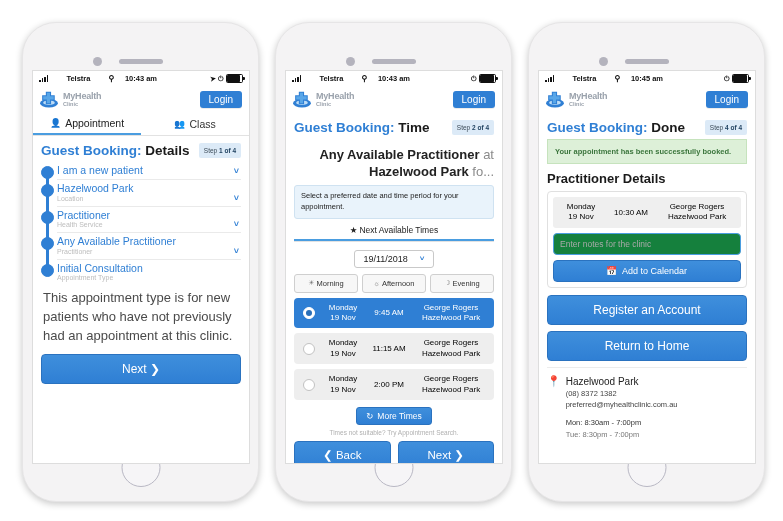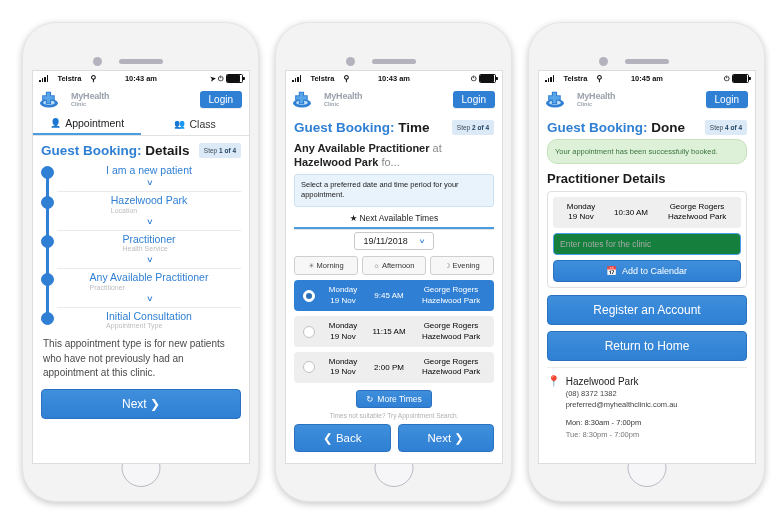--- a/index.html
+++ b/index.html
@@ -46,42 +46,42 @@
     border:1px solid #ddd;
     overflow:hidden;
   }
 
   
   .statusbar{
     height:15px;display:flex;align-items:center;
     padding:0 6px;font-size:7.5px;color:#111;font-weight:bold;
     position:relative;
   }
-  .sb-left{display:flex;align-items:center;gap:9px;}
+  .sb-left{display:flex;align-items:center;gap:18px;}
   .bars{display:flex;align-items:flex-end;gap:1px;height:7px;}
   .bars i{display:block;width:1.6px;background:#111;border-radius:.3px;}
   .bars i:nth-child(1){height:2.5px}
   .bars i:nth-child(2){height:4px}
   .bars i:nth-child(3){height:5.5px}
   .bars i:nth-child(4){height:7px}
   .wifi{font-size:8px;line-height:1;}
   .sb-time{position:absolute;left:0;right:0;text-align:center;font-size:7.5px;}
   .sb-right{margin-left:auto;display:flex;align-items:center;gap:2.5px;z-index:2;}
   .loc-ico{font-size:7px;transform:rotate(-10deg)}
   .lock-ico{font-size:7px}
   .batt{width:15px;height:7px;border:1px solid #111;border-radius:1.6px;position:relative;}
   .batt::after{content:"";position:absolute;right:-2.6px;top:2px;width:1.6px;height:3px;background:#111;border-radius:0 1px 1px 0;}
   .batt i{display:block;height:100%;background:#111;border-radius:.7px;}
 
   
   .appbar{
     display:flex;align-items:center;justify-content:space-between;
     padding:4px 7px 4px 6px;background:#fff;
   }
-  .logo{display:flex;align-items:center;gap:11px;}
+  .logo{display:flex;align-items:center;gap:3px;}
   .logo-mark{width:21px;height:19px;position:relative;flex:none;}
   .logo-txt{line-height:1;}
   .logo-txt .t1{display:block;font-size:9px;color:#9aa2ac;font-weight:bold;letter-spacing:-.2px;}
   .logo-txt .t2{display:block;font-size:5.5px;color:#9aa2ac;font-weight:bold;margin-top:.5px;}
   .login-btn{
     background:#2f7fd4;color:#fff;border:none;border-radius:3px;
     font-size:10px;padding:3px 9px;font-family:inherit;cursor:pointer;
     box-shadow:0 1px 0 rgba(0,0,0,.08);
   }
 
@@ -108,57 +108,57 @@
   .step b{color:#1b3d5c;}
 
   
   .timeline{position:relative;padding-left:16px;}
   .timeline::before{
     content:"";position:absolute;left:5px;top:7px;bottom:10px;
     width:2.5px;background:#2f7fd4;
   }
   .tl-item{
     position:relative;padding:2px 0 3px;border-bottom:1px solid #eaeaea;
-    display:flex;align-items:center;cursor:pointer;flex-direction:column;
+    display:flex;align-items:flex-end;cursor:pointer;
   }
   .tl-item:last-child{border-bottom:none;}
   .tl-item .dot{
     position:absolute;left:-16px;top:4px;width:11px;height:11px;
     border-radius:50%;background:#2f7fd4;border:1.2px solid #2f7fd4;
   }
   .tl-main{flex:1;}
   .tl-lbl{font-size:10.5px;color:#2f7fd4;line-height:1.18;}
   .tl-sub{font-size:7px;color:#bdbdbd;line-height:1.3;margin-top:-1px;}
   .chev{color:#2f7fd4;font-size:9px;font-weight:bold;padding:2px 2px 0 4px;}
-  .helptext{font-size:10px;color:#4a4a4a;line-height:1.45;padding:4px 2px 0 2px;}
+  .helptext{font-size:13px;color:#4a4a4a;line-height:1.45;padding:4px 2px 0 2px;}
 
   .bigbtn{
     display:block;width:100%;box-sizing:border-box;
     background:linear-gradient(#3f8fdc,#2f7fd4);
     border:1px solid #2a72bf;border-radius:4px;color:#fff;
     font-size:11.5px;padding:6px 0;text-align:center;
     font-family:inherit;cursor:pointer;margin-top:8px;
   }
   .bigbtn.tall{padding:7px 0;font-size:12px;}
 
   
-  .subhead{font-size:11px;color:#8a8a8a;margin:6px 0 4px;line-height:1.3;}
+  .subhead{font-size:13px;color:#8a8a8a;margin:12px 0 4px;line-height:1.3;text-align:right;}
   .subhead b{color:#222;}
   .infobox{
     background:#e9f3fb;border:1px solid #cfe2f1;border-radius:3px;
     font-size:7.5px;color:#222;padding:5px 6px;line-height:1.45;margin-bottom:5px;
   }
   .tabs2{display:flex;}
   .tab2{
     flex:1;text-align:center;font-size:8.5px;color:#2f7fd4;padding:1px 2px 3px;
     line-height:1.3;cursor:pointer;
   }
   .tab2.active{border-bottom:2.5px solid #4a9de0;color:#222;}
   .tab2 .ico{margin-right:2px;}
-  .tabs2wrap{border-bottom:1px solid #e2e2e2;}
+  .tabs2wrap{border-bottom:1px solid #e2e2e2;margin-bottom:6px;}
 
   .dateselwrap{text-align:center;margin-bottom:6px;}
   .datesel{
     display:inline-flex;align-items:center;justify-content:center;gap:12px;
     border:1px solid #c9c9c9;border-radius:3px;background:#fff;
     font-size:9px;color:#222;padding:3px 8px;cursor:pointer;
   }
   .datesel .cv{color:#2f7fd4;font-size:8px;font-weight:bold;}
 
   .periodrow{display:flex;gap:4px;margin-bottom:5px;}
@@ -192,22 +192,22 @@
     background:linear-gradient(#3f8fdc,#2f7fd4);border:1px solid #2a72bf;
     color:#fff;font-size:8.5px;border-radius:3px;padding:3px 9px;cursor:pointer;
     font-family:inherit;
   }
   .notsuitable{text-align:center;font-size:6.5px;color:#b0b0b0;margin:4px 0 5px;}
   .navrow{display:flex;gap:7px;}
   .navrow .bigbtn{margin-top:0;}
 
   
   .successbox{
-    background:#ddf0d8;border:1px solid #c6e3bd;border-radius:10px;
-    color:#3c763d;font-size:7.5px;padding:7px 7px;margin:4px 0 7px;
+    background:#ddf0d8;border:1px solid #c6e3bd;border-radius:0;
+    color:#3c763d;font-size:7.5px;padding:7px 7px;margin:4px 0 7px;font-weight:bold;
   }
   .secthead{font-size:13px;font-weight:bold;color:#1a1a1a;margin:0 0 5px;}
   .apptcard{
     border:1px solid #e0e0e0;border-radius:4px;padding:5px;margin-bottom:7px;
   }
   .apptrow{
     display:flex;align-items:center;background:#efefef;border-radius:3px;
     padding:5px 3px;margin-bottom:5px;
   }
   .apptrow .c1{width:50px;text-align:center;font-size:8px;line-height:1.3;}

